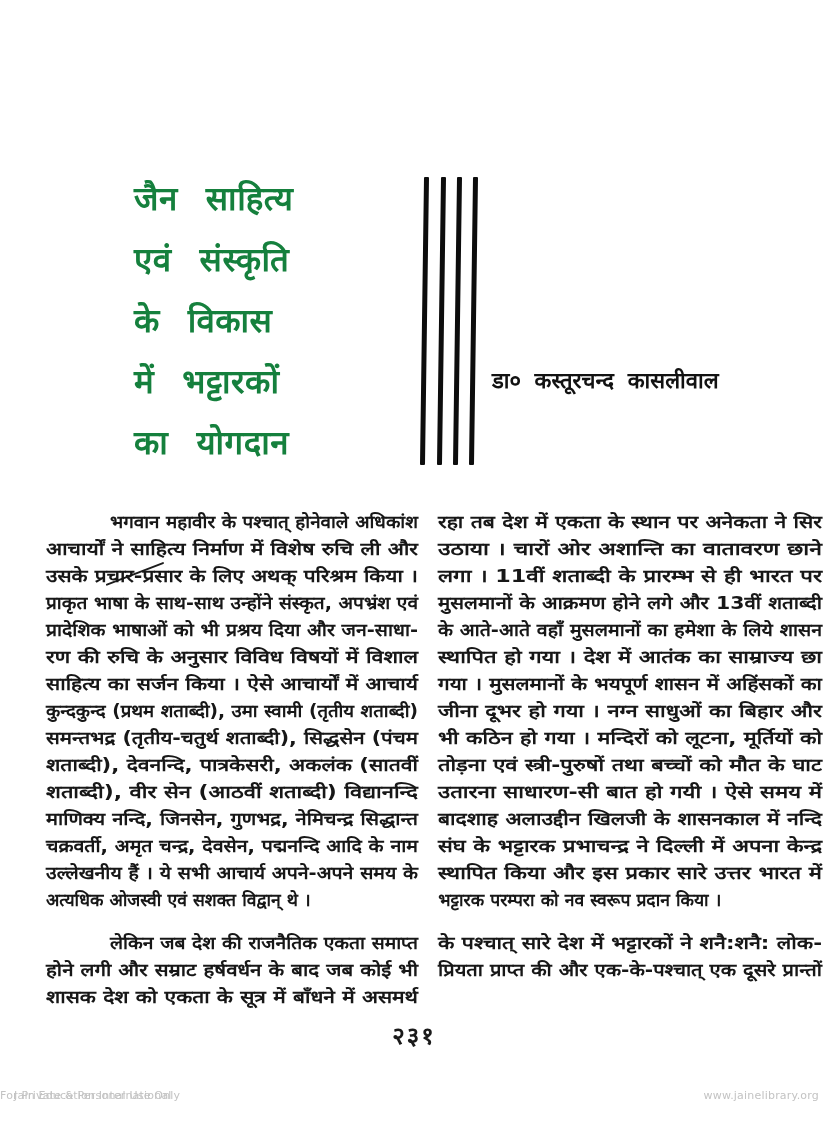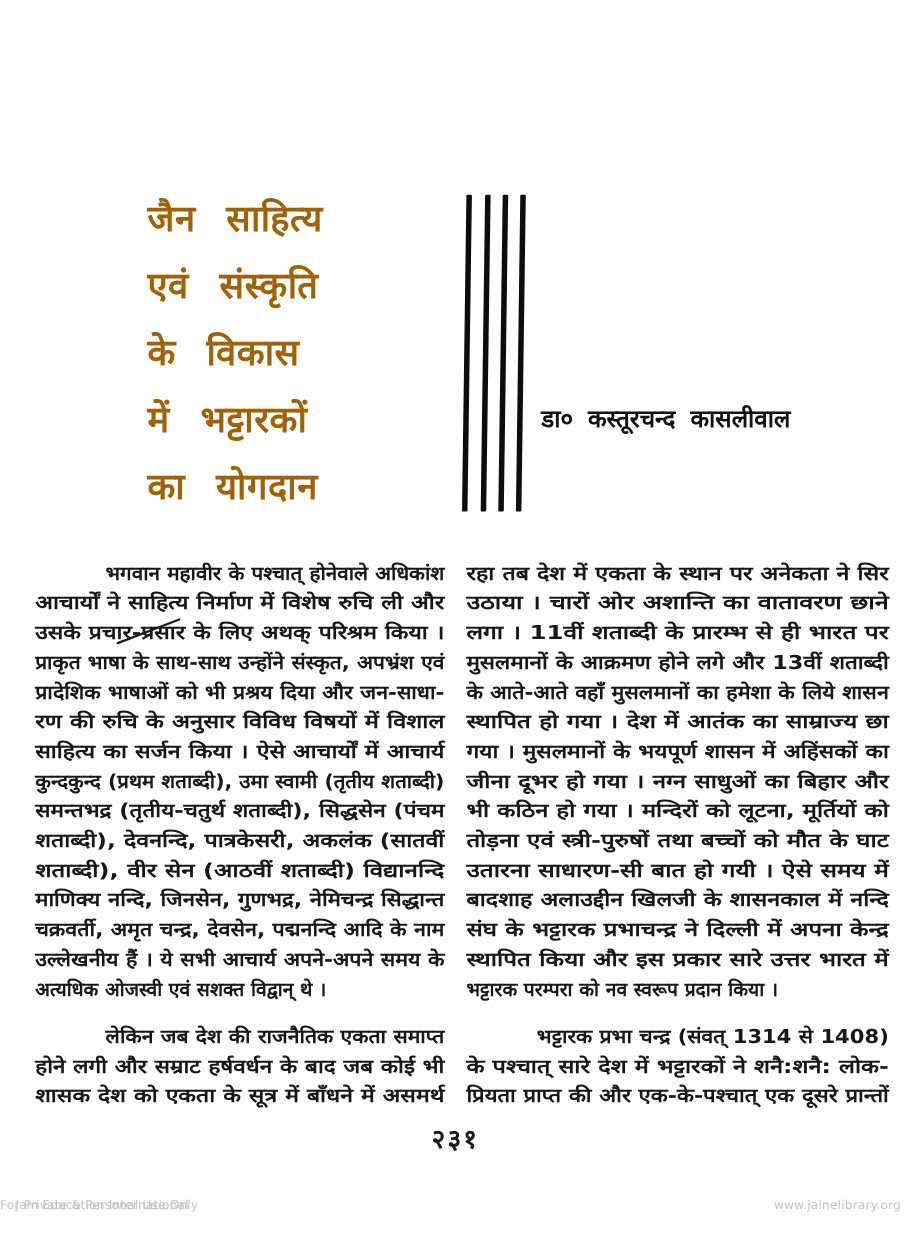--- a/index.html
+++ b/index.html
@@ -6,40 +6,40 @@
   .page {
     position:relative; width:828px; height:1122px; background:#ffffff;
     font-family:"DejaVu Sans","Liberation Sans",sans-serif;
     color:#161616; overflow:hidden;
   }
 
   
   .title-block { position:absolute; left:134px; top:168px; width:280px; }
   .title-line {
     font-size:33px; font-weight:bold; line-height:61px;
-    white-space:nowrap; word-spacing:16px; letter-spacing:0.5px; color:#a16207;
+    white-space:nowrap; word-spacing:16px; letter-spacing:0.5px; color:#15803d;
   }
 
   
   .bars { position:absolute; left:421px; top:177px; width:58px; height:290px; }
   .bar {
     position:absolute; top:0; width:5px; height:288px; background:#0d0d0d;
     transform:rotate(0.8deg); border-radius:1px;
   }
   .bar-1 { left:1px; }  .bar-2 { left:18px; }
   .bar-3 { left:34px; } .bar-4 { left:50px; }
 
   
   .author {
     position:absolute; left:492px; top:364px; font-size:22px; font-weight:bold;
     white-space:nowrap; word-spacing:6px; color:#121212;
   }
 
   
-  .body-columns { position:absolute; left:32px; top:509px; width:766px; display:flex;gap:20px; }
+  .body-columns { position:absolute; left:46px; top:509px; width:766px; display:flex;gap:20px; }
   .col { box-sizing:border-box; }
   .col-left  { width:372px; margin-right:10px; }
   .col-right { width:384px;text-decoration:underline; }
   .bline { height:27px; overflow:visible; }
   .bline.indent { padding-left:64px; }
   .fit {
     display:inline-block; white-space:nowrap; transform-origin:0 62%;
     font-size:17.5px; line-height:27px; font-weight:bold; color:#171717;
   }
   .pgap { height:16px; }
@@ -122,21 +122,20 @@
         <div class="bline"><span class="fit" style="transform: scaleX(1.1807);">गया । मुसलमानों के भयपूर्ण शासन में अहिंसकों का</span></div>
         <div class="bline"><span class="fit" style="transform: scaleX(1.2458);">जीना दूभर हो गया । नग्न साधुओं का बिहार और</span></div>
         <div class="bline"><span class="fit" style="transform: scaleX(1.2265);">भी कठिन हो गया । मन्दिरों को लूटना, मूर्तियों को</span></div>
         <div class="bline"><span class="fit" style="transform: scaleX(1.2484);">तोड़ना एवं स्त्री-पुरुषों तथा बच्चों को मौत के घाट</span></div>
         <div class="bline"><span class="fit" style="transform: scaleX(1.2663);">उतारना साधारण-सी बात हो गयी । ऐसे समय में</span></div>
         <div class="bline"><span class="fit" style="transform: scaleX(1.2111);">बादशाह अलाउद्दीन खिलजी के शासनकाल में नन्दि</span></div>
         <div class="bline"><span class="fit" style="transform: scaleX(1.2511);">संघ के भट्टारक प्रभाचन्द्र ने दिल्ली में अपना केन्द्र</span></div>
         <div class="bline"><span class="fit" style="transform: scaleX(1.2574);">स्थापित किया और इस प्रकार सारे उत्तर भारत में</span></div>
         <div class="bline"><span class="fit">भट्टारक परम्परा को नव स्वरूप प्रदान किया ।</span></div>
         <div class="pgap"></div>
-        <div class="bline indent"><span class="fit" style="transform: scaleX(1.0961);">भट्टारक प्रभा चन्द्र (संवत् 1314 से 1408)</span></div>
         <div class="bline"><span class="fit" style="transform: scaleX(1.2194);">के पश्चात् सारे देश में भट्टारकों ने शनै:शनै: लोक-</span></div>
         <div class="bline"><span class="fit" style="transform: scaleX(1.1478);">प्रियता प्राप्त की और एक-के-पश्चात् एक दूसरे प्रान्तों</span></div>
       </div>
   </div>
 
   <div class="page-num">२३१</div>
 
   <div class="footer">
     <span class="footer-left">Jain Education International</span>
     <span class="footer-center">For Private &amp; Personal Use Only</span>

